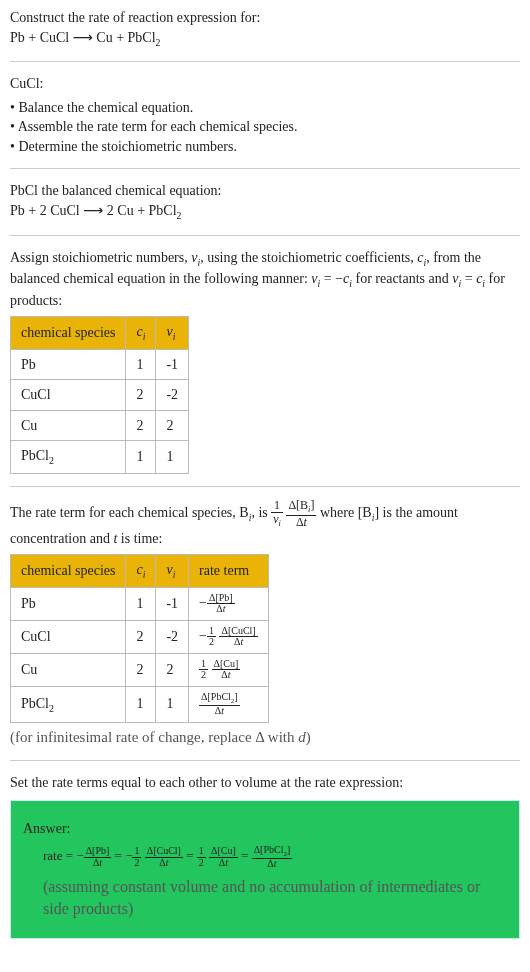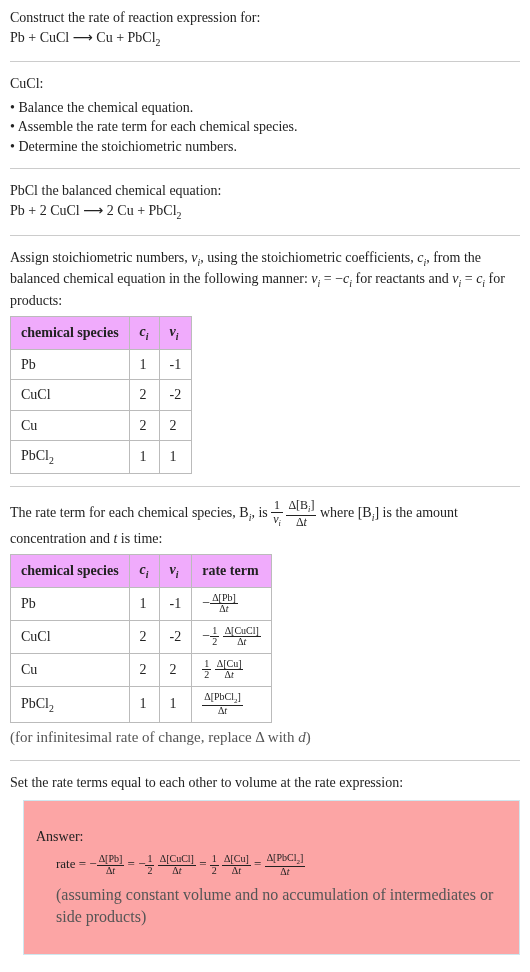--- a/index.html
+++ b/index.html
@@ -23,21 +23,21 @@
     border-collapse: collapse;
     margin-top: 6px;
   }
   table.data th, table.data td {
     border: 1px solid #bbb;
     padding: 5px 10px;
     text-align: left;
     font-weight: normal;
     vertical-align: middle;
   }
-  table.data th { background:#f0abfc;font-weight:bold; }
+  table.data th { background:#eab308; }
   .center { text-align:center; }
   .frac {
     display:inline-block;
     text-align:center;
     vertical-align:middle;
     font-size:12px;
     line-height:1.05;
   }
   .frac .num { display:block; border-bottom:1px solid #222; padding:0 2px;}
   .frac .den { display:block; padding:0 2px;}
@@ -45,25 +45,24 @@
     display:inline-block;
     text-align:center;
     vertical-align:middle;
     font-size:10px;
     line-height:1.05;
   }
   .smallfrac .num { display:block; border-bottom:1px solid #222; padding:0 2px;}
   .smallfrac .den { display:block; padding:0 2px;}
   .note { font-size:15px; color:#555; margin-top:4px;}
   .answer-box {
-    background:#fca5a5;
+    background:#22c55e;
     border:1px solid #cfe7ef;
-    padding:26px 12px;
+    padding:18px 12px;
     margin-top:8px;
-    margin-left:13px;
   }
   .answer-box .title { font-size:14px; margin-bottom:6px;}
   .answer-box .rate { font-size:13px; margin-left:20px; }
   .answer-box .sub-note { font-size:16px; color:#555; margin-left:20px; margin-top:6px;}
   .italic { font-style: italic; }
   .bullet-list { margin:4px 0 0 0; padding:0; list-style:none;}
   .bullet-list li::before { content:"• "; }
 </style>
 </head>
 <body>

